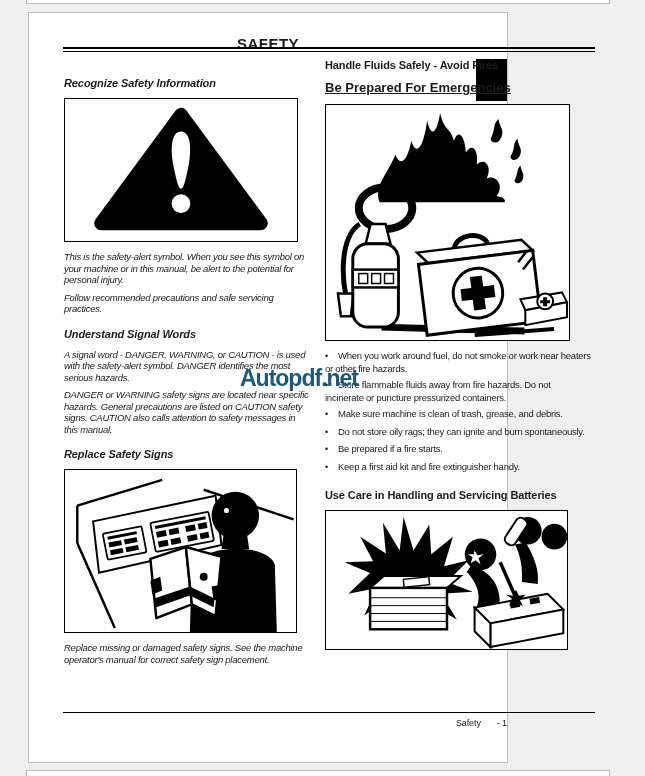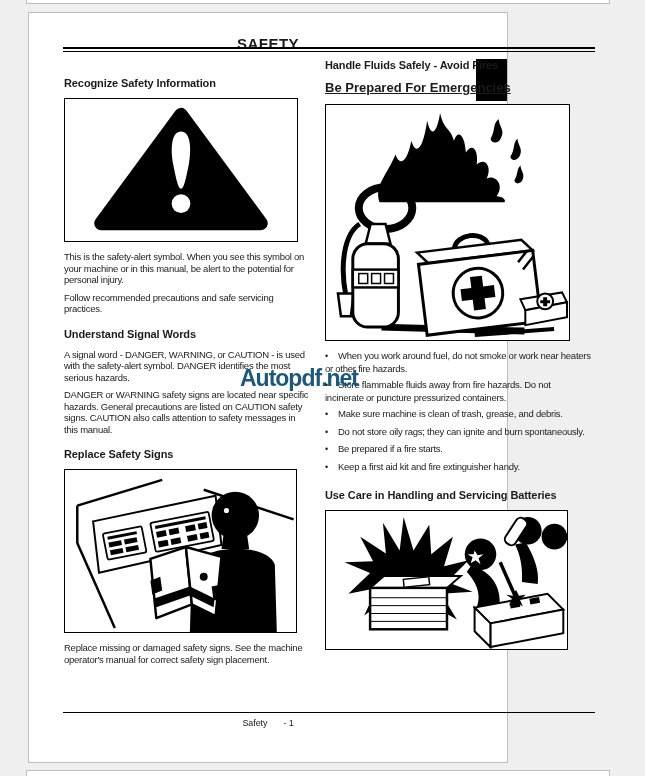--- a/index.html
+++ b/index.html
@@ -18,42 +18,42 @@
     position:absolute;left:0;top:22px;width:100%;text-align:center;
     font-size:15px;font-weight:bold;letter-spacing:.5px;
   }
   .title-rule{
     position:absolute;left:34px;top:34px;width:532px;height:2px;
     border-top:2px solid #000;border-bottom:1px solid #000;
   }
   .chapter-tab{position:absolute;right:0;top:46px;width:31px;height:42px;background:#000;}
 
   .col{position:absolute;box-sizing:border-box;}
-  .col-left{left:35px;top:64px;width:246px;}
+  .col-left{left:35px;top:64px;width:246px;font-style:italic;}
   .col-right{left:296px;top:46px;width:266px;}
 
   h2{font-size:11px;font-weight:bold;margin:0 0 9px 0;letter-spacing:-.1px;}
   h3{font-size:13px;font-weight:bold;margin:0 0 9px 0;text-decoration:underline;}
   p{font-size:9.5px;line-height:11.5px;margin:0 0 6px 0;letter-spacing:-.25px;}
   p.gap{margin-bottom:13px;}
   .bullet{margin:4px 0 5px 0;}
   .b-dot{display:inline-block;width:13px;font-size:9px;}
   .figure{
     border:1px solid #000;background:#fff;margin:0 0 9px 0;
     display:block;box-sizing:border-box;
   }
   .fig-triangle{width:234px;height:144px;}
   .fig-signs{width:233px;height:164px;margin-top:1px;}
   .fig-fire{width:245px;height:237px;}
   .fig-battery{width:243px;height:140px;}
   .mt10{margin-top:16px;}
 
   .footer-rule{position:absolute;left:34px;top:699px;width:532px;border-top:1px solid #000;}
   .footer-text{
-    position:absolute;left:0;top:705px;width:100%;text-align:center;font-size:9px;letter-spacing:-.1px;
+    position:absolute;left:0;top:705px;width:100%;text-align:right;font-size:9px;letter-spacing:-.1px;
   }
   .footer-text .sep{display:inline-block;width:16px;}
 
   .watermark{
     position:absolute;left:211px;top:352px;
     font-size:23px;font-weight:bold;color:#0c4a6e;opacity:.92;
     letter-spacing:-1px;z-index:5;pointer-events:none;
   }
   svg{display:block;}
 </style>

